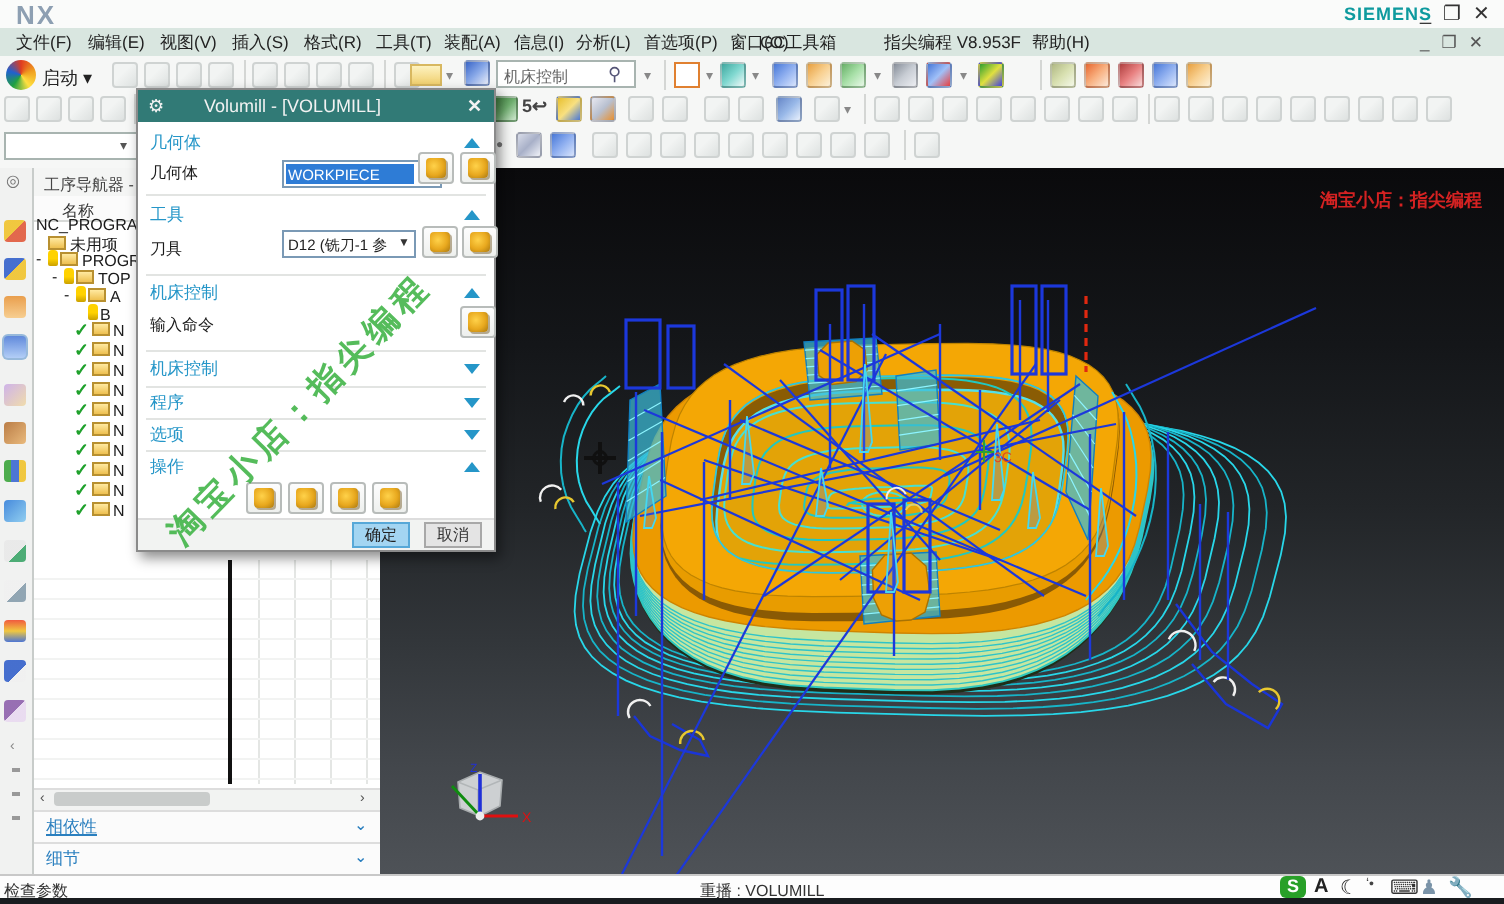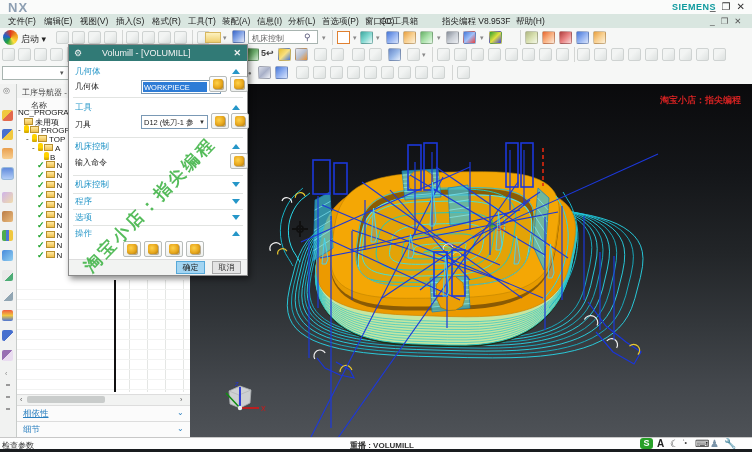--- a/index.html
+++ b/index.html
@@ -476,21 +476,21 @@
 
     <div style="position:absolute;left:0;top:214px;width:178px;height:16px;background:#f2f3f2;border-top:1px solid #ddd;"></div>
     <div style="position:absolute;left:107px;top:216px;width:29px;height:13px;background:#a3d5f2;border:1px solid #57a8d8;font-size:8px;color:#222;text-align:center;line-height:11px;">确定</div>
     <div style="position:absolute;left:143px;top:216px;width:29px;height:13px;background:#e4e4e4;border:1px solid #a8a8a8;font-size:8px;color:#333;text-align:center;line-height:11px;">取消</div>
 
     <div id="wmark">淘宝小店：指尖编程</div>
   </div>
 
   <div id="statusbar" class="abs">
     <span style="position:absolute;left:2px;top:2px;">检查参数</span>
-    <span style="position:absolute;left:350px;top:2px;font-weight:bold;">重播 : VOLUMILL</span>
+    <span style="position:absolute;left:350px;top:2px;font-weight:normal;">重播 : VOLUMILL</span>
     <span style="position:absolute;left:640px;top:0px;width:13px;height:11px;background:#28a028;border-radius:3px;color:#fff;font-weight:bold;font-size:9px;text-align:center;line-height:11px;">S</span>
     <span style="position:absolute;left:657px;top:0px;font-size:10px;font-weight:bold;color:#222;">A</span>
     <span style="position:absolute;left:670px;top:0px;font-size:10px;color:#222;">☾</span>
     <span style="position:absolute;left:683px;top:1px;font-size:7px;color:#444;">ʻ•</span>
     <span style="position:absolute;left:695px;top:0px;font-size:10px;color:#333;">⌨</span>
     <span style="position:absolute;left:710px;top:0px;font-size:10px;color:#7a93a8;">♟</span>
     <span style="position:absolute;left:724px;top:0px;font-size:10px;color:#555;">🔧</span>
   </div>
   <div id="bottomstrip" class="abs"></div>
 

